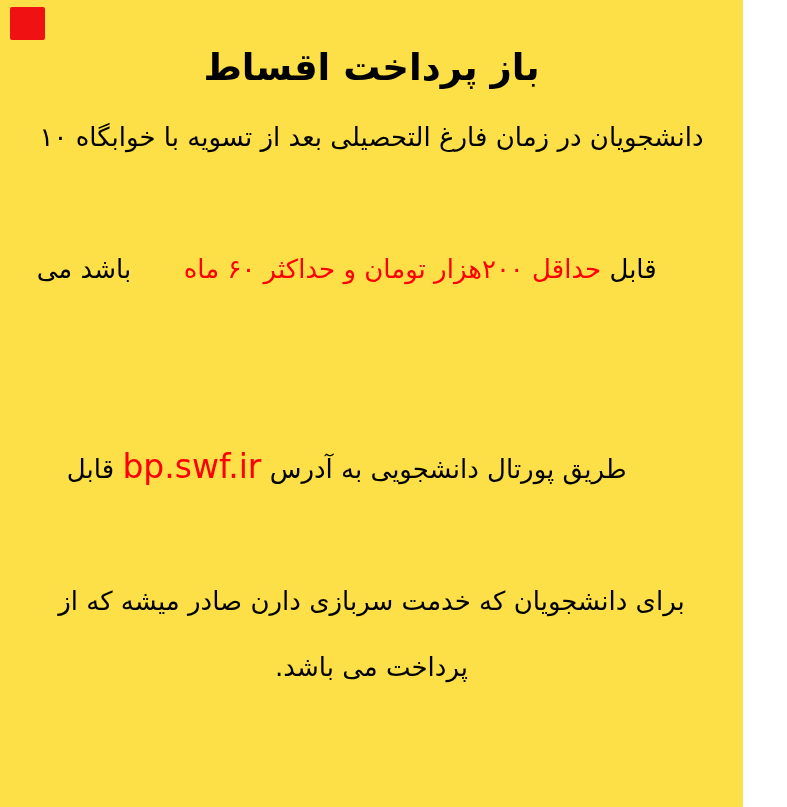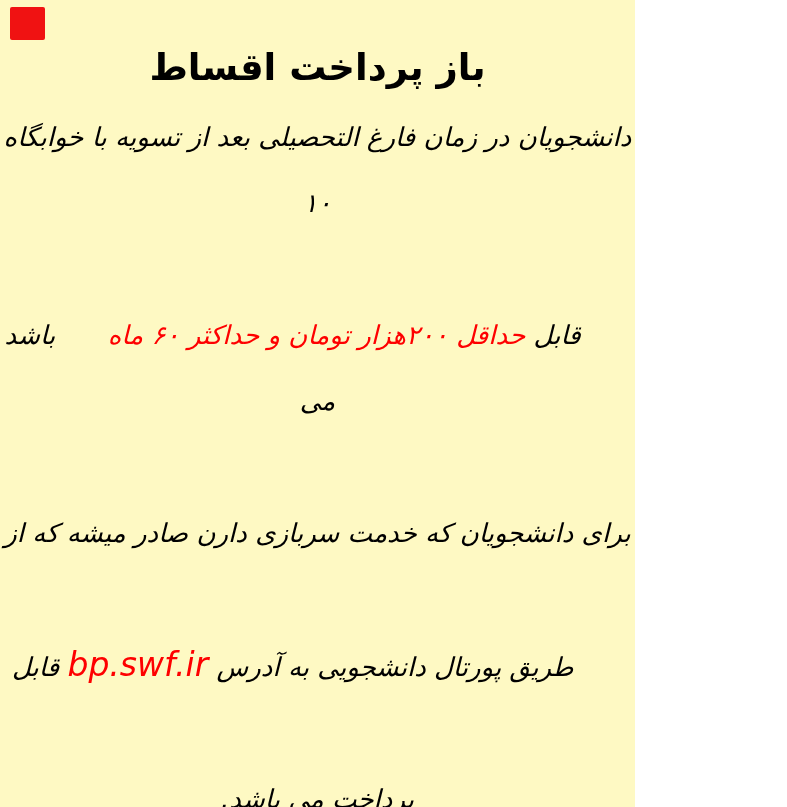--- a/index.html
+++ b/index.html
@@ -2,23 +2,23 @@
 <html lang="fa"><head>
 <meta charset="utf-8">
 <style>
   html, body {
     margin: 0;
     padding: 0;
     background: #ffffff;
   }
   .page {
     position: relative;
-    width: 635px;
+    width: 743px;
     height: 807px;
-    background: #fef9c3;
+    background: #fde047;
     overflow: hidden;
     font-family: "DejaVu Sans", sans-serif;
     color: #000000;
   }
   .red-marker {
     position: absolute;
     top: 7px;
     left: 10px;
     width: 35px;
     height: 33px;
@@ -36,21 +36,20 @@
   .doc-body {
     direction: rtl;
     margin-top: 14px;
   }
   .line {
     margin: 0;
     text-align: center;
     font-size: 26px;
     line-height: 66px;
     white-space: pre-wrap;
-    font-style: italic;
   }
   .line .seg { display: inline; }
   .url-text {
     font-size: 33px;
     font-family: "DejaVu Sans", sans-serif;
     text-decoration: none;
   }
 </style>
 </head>
 <body>
@@ -64,23 +63,23 @@
   <div class="doc-body">
 
     <p class="line">دانشجویان در زمان فارغ التحصیلی بعد از تسویه با خوابگاه ۱۰</p>
 
 
     <p class="line">
       <span class="seg">قابل </span><span class="seg" style="color: rgb(254, 0, 0); margin-left: 36px;">حداقل ۲۰۰هزار تومان و حداکثر ۶۰ ماه</span><span class="seg">  باشد می</span>
     </p>
 
 
-    <p class="line">برای دانشجویان که خدمت سربازی دارن صادر میشه که از</p>
-
     <p class="line">
       <span class="seg">طریق پورتال دانشجویی به آدرس </span><span class="seg url-text" style="color: rgb(254, 0, 0);">bp.swf.ir</span><span class="seg"> قابل</span>
     </p>
+
+    <p class="line">برای دانشجویان که خدمت سربازی دارن صادر میشه که از</p>
 
     <p class="line">پرداخت می باشد.</p>
 
   </div>
 
 </div>
 
 </body></html>

